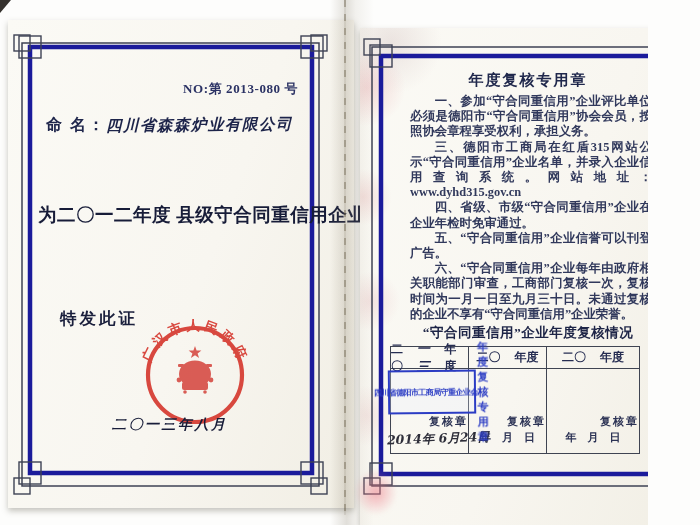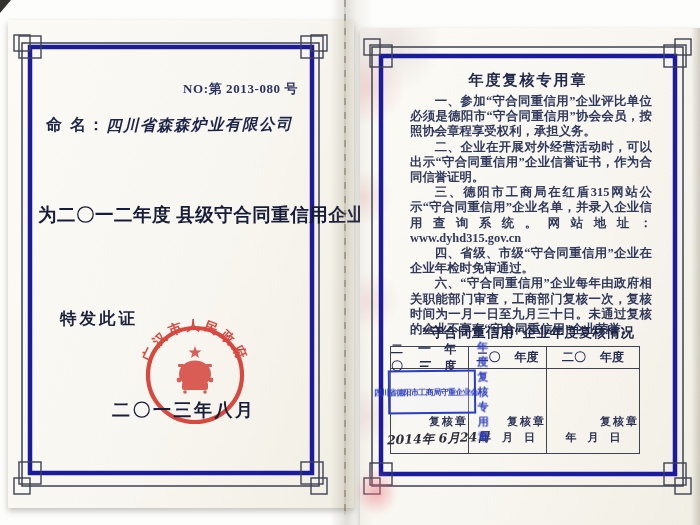--- a/index.html
+++ b/index.html
@@ -1,17 +1,17 @@
 <!DOCTYPE html>
 <html><head>
 <meta charset="utf-8">
 <style>
   html,body{margin:0;padding:0;}
   body{width:700px;height:525px;background:#fdfdfc;font-family:"Liberation Serif","DejaVu Serif",serif;}
-  #scan{position:relative;width:700px;height:525px;overflow:hidden;background:#fdfdfc;}
+  #scan{position:relative;width:648px;height:525px;overflow:hidden;background:#fdfdfc;}
 
   
   .page{position:absolute;background:linear-gradient(110deg,#fbfaf5 0%,#f8f6f0 55%,#f1eee4 100%);
         box-shadow:0 3px 6px rgba(90,85,70,.35);}
   #page-left{left:8px;top:20px;width:346px;height:488px;}
   #page-right{left:360px;top:28px;width:340px;height:497px;}
   #page-right::before{content:"";position:absolute;inset:0;pointer-events:none;
      background-image:
        radial-gradient(circle at 2% 12%, rgba(228,160,165,.38), transparent 7%),
        radial-gradient(circle at 1% 34%, rgba(228,168,170,.32), transparent 6%),
@@ -26,31 +26,31 @@
   .name-row{position:absolute;left:38px;top:95px;color:#20274c;white-space:nowrap;}
   .name-label{font-size:16px;font-weight:bold;letter-spacing:2px;}
   .hand{font-family:"DejaVu Serif",serif;font-style:italic;}
   .company{font-size:15.5px;letter-spacing:1.5px;font-weight:bold;display:inline-block;
            transform:rotate(-.6deg);color:#1d244a;}
   .award-line{position:absolute;left:30px;width:280px;top:182px;text-align:center;
               font-size:18.5px;font-weight:bold;letter-spacing:.5px;color:#171c38;white-space:nowrap;}
   .issue-text{position:absolute;left:52px;top:288px;font-size:16.5px;font-weight:bold;
               letter-spacing:3px;color:#1a1f3c;}
   .seal-svg{position:absolute;left:130px;top:298px;width:114px;height:114px;z-index:2;}
-  .issue-date{position:absolute;left:104px;top:378px;font-size:18px;font-weight:bold;
-              letter-spacing:2.5px;color:#181d39;z-index:3;}
+  .issue-date{position:absolute;left:104px;top:396px;font-size:14px;font-weight:bold;
+              letter-spacing:2.5px;color:#181d39;z-index:3;font-style:italic;}
 
   
   .notice-title{position:absolute;left:21px;width:294px;top:43px;text-align:center;
                 font-size:15px;font-weight:bold;letter-spacing:2px;color:#20284c;}
   .notice-block{position:absolute;left:50px;width:242px;top:66px;color:#31395c;}
   .notice-block p{margin:0;text-indent:2em;text-align:justify;font-size:12.4px;
                   line-height:15.2px;font-weight:bold;}
   .review-title{position:absolute;left:21px;width:294px;top:296px;text-align:center;
-                font-size:13.5px;font-weight:bold;letter-spacing:.5px;color:#1d2446;font-family:Liberation Mono, monospace;}
+                font-size:13.5px;font-weight:bold;letter-spacing:.5px;color:#1d2446;}
   .review-table{position:absolute;left:30px;top:318px;width:248px;height:106px;
                 border:1.3px solid #3f4452;display:grid;grid-template-columns:78px 78px 92px;
                 grid-template-rows:22px 1fr;}
   .rt-cell{border-right:1.2px solid #3f4452;position:relative;}
   .rt-cell.last{border-right:none;}
   .rt-head{border-bottom:1.2px solid #3f4452;display:flex;align-items:center;
            justify-content:center;font-size:12px;font-weight:bold;color:#262d52;gap:2px;}
   .rt-head.gapped{gap:14px;}
   .rt-head .hand-fill{font-size:13px;color:#23294e;}
   .stamp{position:absolute;left:-3px;top:1px;width:84px;height:40px;border:2.2px solid #2b3cc4;
@@ -147,23 +147,23 @@
           <rect x="4" y="450" width="16" height="16"></rect>
         <rect x="304" y="435" width="22" height="22"></rect>
           <rect x="315" y="450" width="16" height="16"></rect>
       </g>
     </svg>
 
     <div class="notice-title">年度复核专用章</div>
 
     <div class="notice-block">
       <p>一、参加“守合同重信用”企业评比单位必须是德阳市“守合同重信用”协会会员，按照协会章程享受权利，承担义务。</p>
-      <p>二、企业在开展对外经营活动时，可以出示“守合同重信用”企业信誉证书，作为合同信誉证明。</p>
       <p>三、德阳市工商局在红盾315网站公示“守合同重信用”企业名单，并录入企业信用查询系统。网站地址：www.dyhd315.gov.cn</p>
       <p>四、省级、市级“守合同重信用”企业在企业年检时免审通过。</p>
+      <p>五、“守合同重信用”企业信誉可以刊登广告。</p>
       <p>六、“守合同重信用”企业每年由政府相关职能部门审查，工商部门复核一次，复核时间为一月一日至九月三十日。未通过复核的企业不享有“守合同重信用”企业荣誉。</p>
     </div>
 
     <div class="review-title">“守合同重信用”企业年度复核情况</div>
 
     <div class="review-table">
 
       <div class="rt-cell rt-head">
         <span>二〇</span>
           <span class="hand hand-fill">一三</span>

